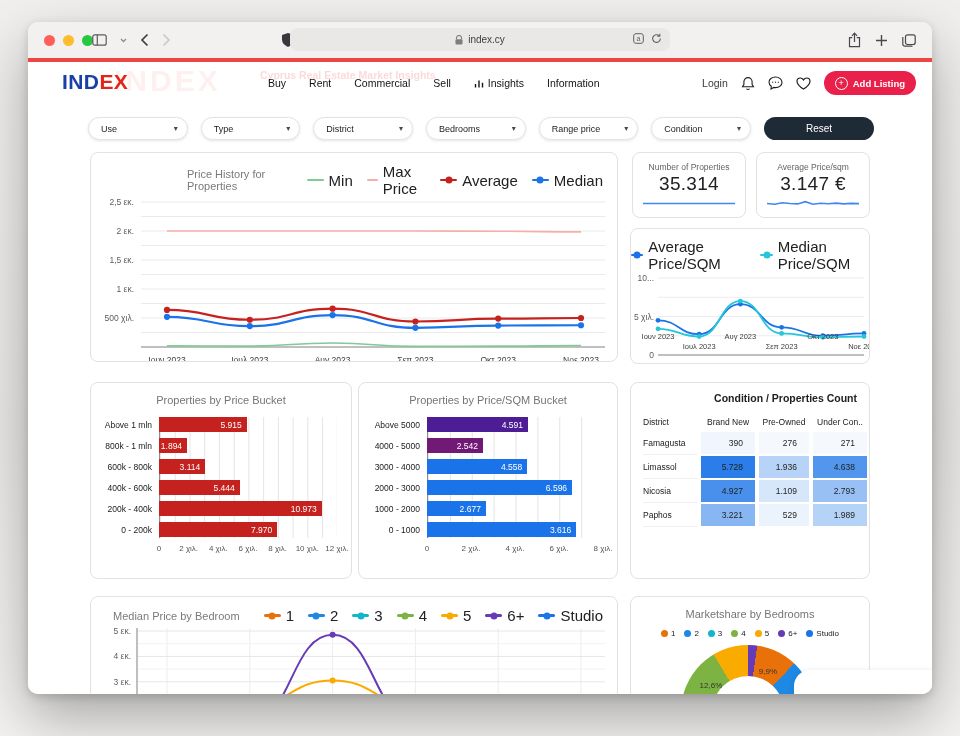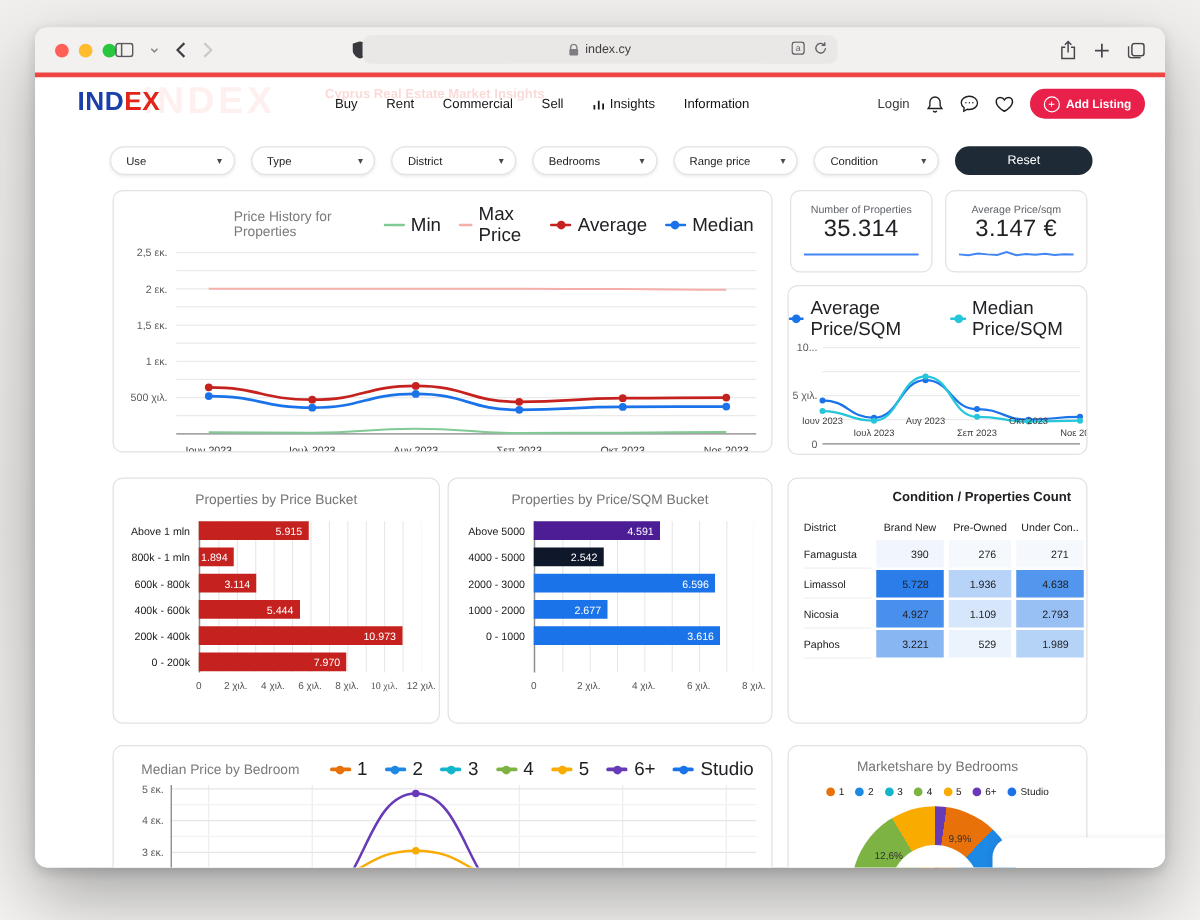--- a/index.html
+++ b/index.html
@@ -452,42 +452,50 @@
               </div>
             </div>
           </div>
         </div>
         <div class="bticks">
           <span class="btick" style="left: 0%;">0</span>
           <span class="btick" style="left: 16.6667%;">2 χιλ.</span>
           <span class="btick" style="left: 33.3333%;">4 χιλ.</span>
           <span class="btick" style="left: 50%;">6 χιλ.</span>
           <span class="btick" style="left: 66.6667%;">8 χιλ.</span>
-          <span class="btick" style="left: 83.3333%; font-family: Liberation Serif, serif;">10 χιλ.</span>
+          <span class="btick" style="left: 83.3333%;">10 χιλ.</span>
           <span class="btick" style="left: 100%;">12 χιλ.</span>
         </div>
       </div>
 
     <div class="card" id="card-b2" style="left:330px;top:278px;width:260px;height:197px">
       <div class="bc-title">Properties by Price/SQM Bucket</div>
     <div class="bar-grid" style="left: 68px; right: 14px; top: 34px; height: 121px; background-size: calc(12.5%) 100%;"></div>
         <div class="brows">
           <div class="bar-row">
             <span class="bar-cat">Above 5000</span>
             <div class="bar-track">
               <div class="bar-fill" style="width: 57.3875%; background: #4c1d95;">
                 <span class="bar-val">4.591</span>
               </div>
             </div>
           </div>
           <div class="bar-row">
             <span class="bar-cat">4000 - 5000</span>
             <div class="bar-track">
-              <div class="bar-fill" style="width: 31.775%; background: #0f172a;">
+              <div class="bar-fill" style="width: 31.775%; background: #701a75;">
                 <span class="bar-val">2.542</span>
+              </div>
+            </div>
+          </div>
+          <div class="bar-row">
+            <span class="bar-cat">3000 - 4000</span>
+            <div class="bar-track">
+              <div class="bar-fill" style="width: 56.975%; background: rgb(26, 115, 232);">
+                <span class="bar-val">4.558</span>
               </div>
             </div>
           </div>
           <div class="bar-row">
             <span class="bar-cat">2000 - 3000</span>
             <div class="bar-track">
               <div class="bar-fill" style="width: 82.45%; background: rgb(26, 115, 232);">
                 <span class="bar-val">6.596</span>
               </div>
             </div>

